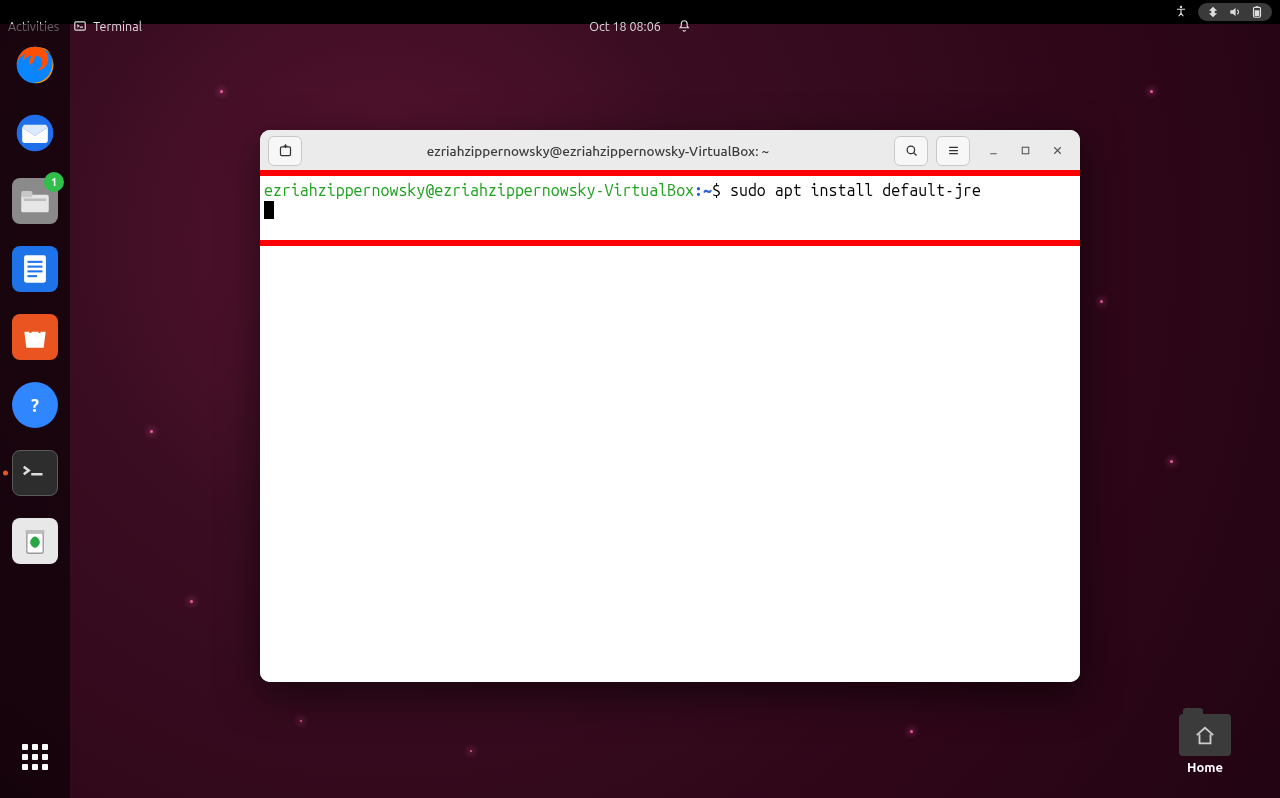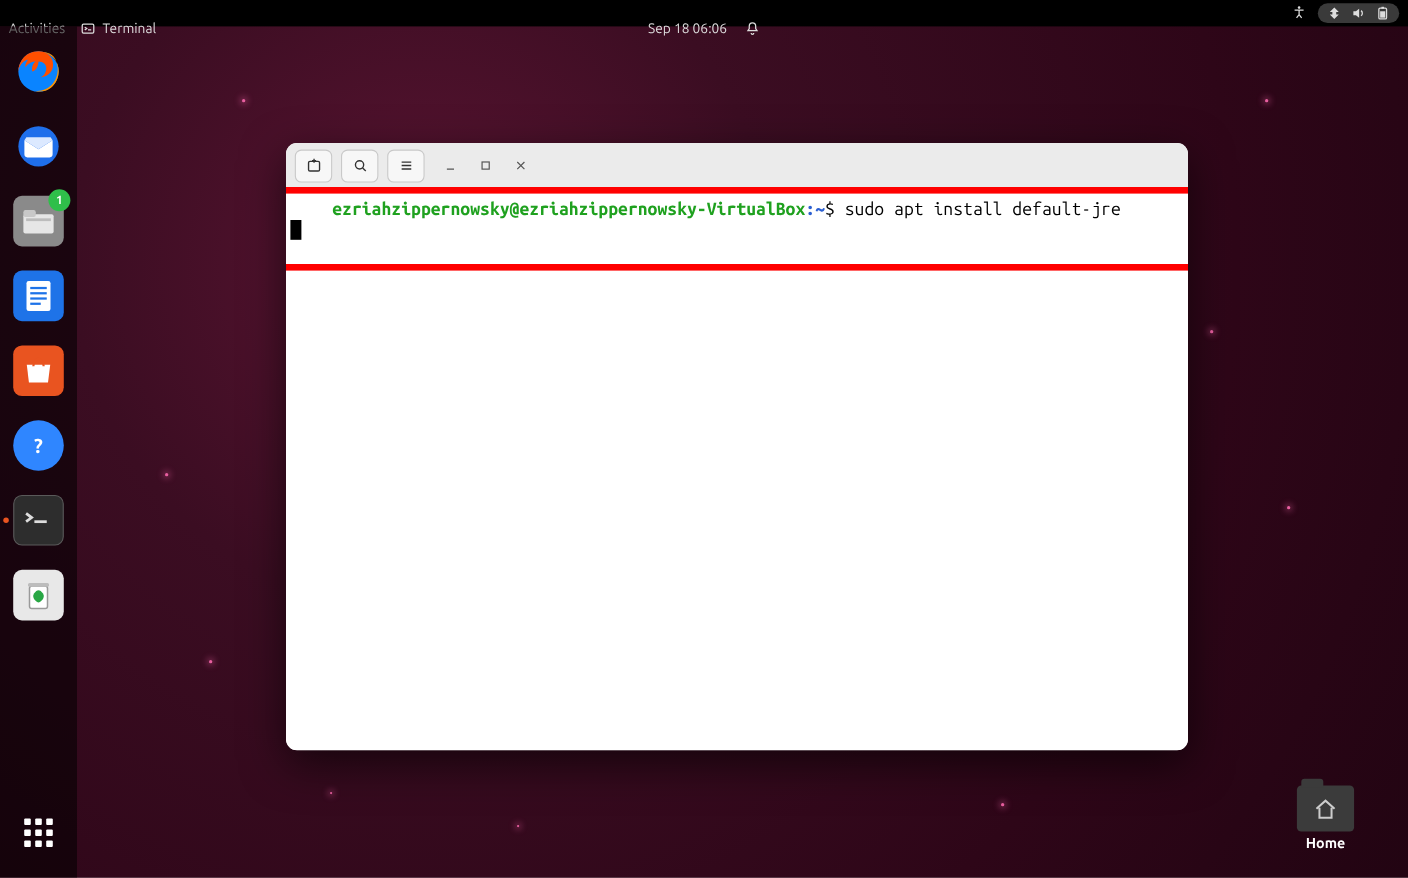--- a/index.html
+++ b/index.html
@@ -93,21 +93,21 @@
   .term-wrap { position:relative; height:calc(100% - 42px); }
   .highlight {
     position:absolute; left:-8px; top:-2px; right:-8px; height:76px;
     border:6px solid #ff0000; z-index:2; pointer-events:none;
   }
   .term {
     position:absolute; inset:0; padding:8px 4px 8px 4px; background:#fff;
     font-family: "Ubuntu Mono","DejaVu Sans Mono",Menlo,monospace; font-size:16px; line-height:1.28;
     color:#000; white-space:pre; overflow:auto;
   }
-  .term .userhost{ color:#1fa11f; font-weight:700;margin-left:38px;}
+  .term .userhost{ color:#1fa11f; font-weight:400;}
   .term .path{ color:#2b5fd1; font-weight:600;}
   .term .cursor{
     display:inline-block; width:10px; height:18px; background:#000; vertical-align:-3px;
     animation: blink 1s steps(1) infinite;
   }
   @keyframes blink { 50%{opacity:0;} }
   .term::-webkit-scrollbar{width:10px;}
   .term::-webkit-scrollbar-thumb{background:#c7c7c7;border-radius:5px;}
   .term::-webkit-scrollbar-track{background:#efefef;}
 </style>
@@ -133,21 +133,21 @@
   </div>
   <div class="item">
     <svg viewBox="0 0 24 24">
         <rect x="3" y="5" width="18" height="14" rx="2" fill="none" stroke="#ddd" stroke-width="2"></rect>
         <path d="M7 10l3 2-3 2M12 14h5" stroke="#ddd" stroke-width="2" fill="none"></path>
       </svg>
     <span>Terminal</span>
   </div>
   <div class="center">
     <span class="item">
-      <span>Sep 18  06:06</span>
+      <span>Oct 18  08:06</span>
     </span>
     <span class="item">
       <svg viewBox="0 0 24 24">
           <path d="M12 3a5 5 0 00-5 5v4l-2 3h14l-2-3V8a5 5 0 00-5-5zM10 19a2 2 0 004 0" fill="none" stroke="#ddd" stroke-width="2"></path>
         </svg>
     </span>
   </div>
   <div class="tray">
     <span>
       <svg viewBox="0 0 24 24">
@@ -253,20 +253,21 @@
 </div>
 
 <div class="win">
   <div class="titlebar">
     <div class="tbtn">
       <svg viewBox="0 0 24 24">
           <rect x="4" y="6" width="16" height="14" rx="2"></rect>
           <path d="M12 2v6M9 5h6"></path>
         </svg>
     </div>
+    <div class="wtitle">ezriahzippernowsky@ezriahzippernowsky-VirtualBox: ~</div>
     <div class="tbtn">
       <svg viewBox="0 0 24 24">
           <circle cx="11" cy="11" r="6"></circle>
           <path d="M20 20l-4.5-4.5"></path>
         </svg>
     </div>
     <div class="tbtn hamb">
       <svg viewBox="0 0 24 24">
           <path d="M5 7h14M5 12h14M5 17h14"></path>
         </svg>

